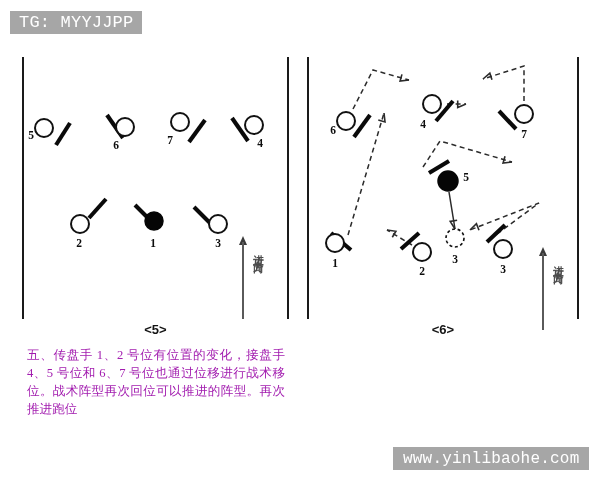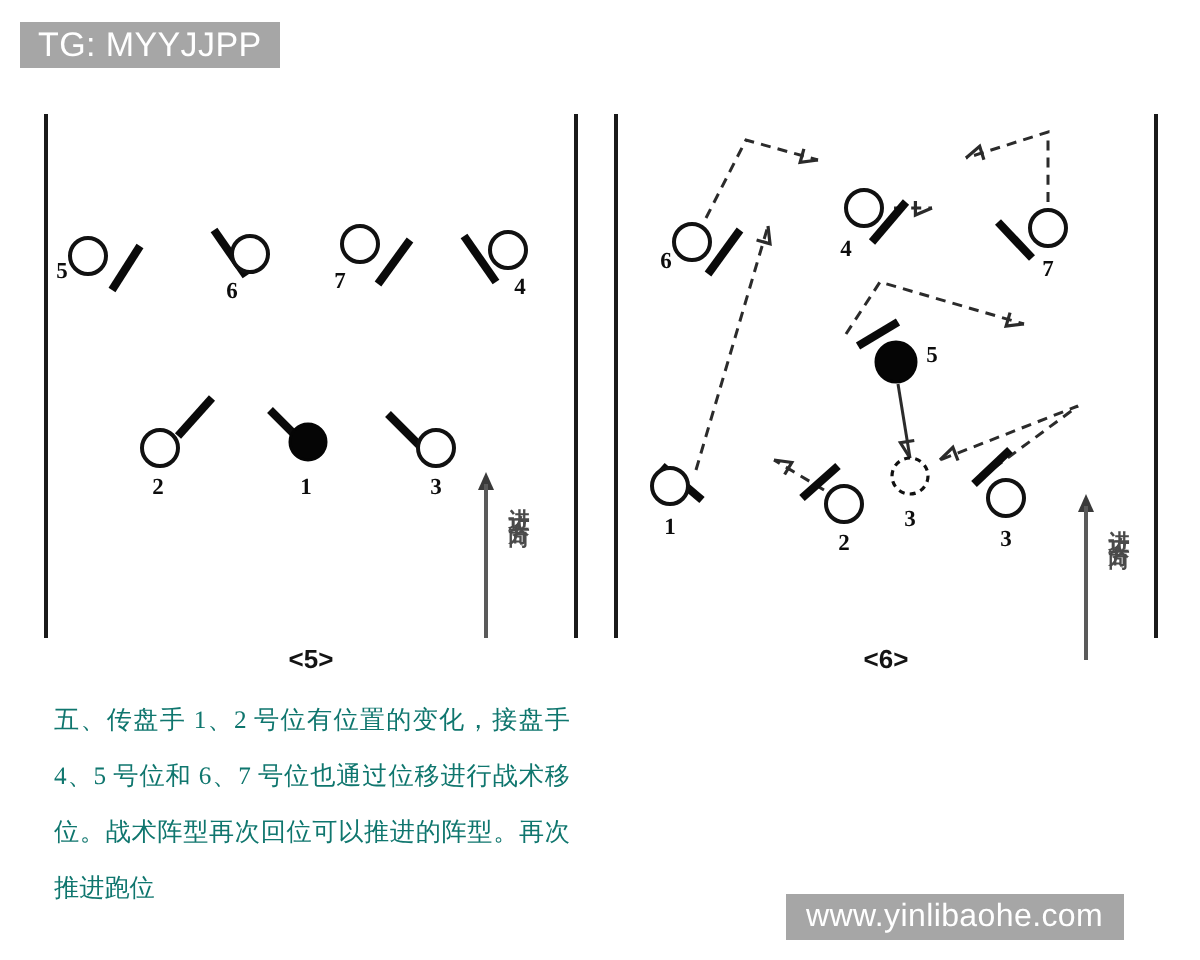--- a/index.html
+++ b/index.html
@@ -18,21 +18,21 @@
     position: absolute;
     left: 0; top: 0;
     width: 600px; height: 480px;
   }
 
   
   .watermark {
     position: absolute;
     background: #a6a6a6;
     color: #ffffff;
-    font-family: Liberation Sans, sans-serif;
+    font-family: Liberation Mono, monospace;
     font-weight: 400;
     white-space: nowrap;
     letter-spacing: 0.2px;
     line-height: 1;
     display: flex;
     align-items: center;
   }
   #wm-top {
     left: 10px; top: 11px;
     height: 23px;
@@ -82,22 +82,22 @@
     color: #141414;
     text-align: center;
   }
   #tag-left  { left: 22px;  width: 267px; }
   #tag-right { left: 307px; width: 272px; }
 
   .caption {
     position: absolute;
     top: 346px;
     font-size: 12.6px;
-    line-height: 28px;
-    color: #0f766e;
+    line-height: 18px;
+    color: #a21caf;
     text-align: justify;
     text-justify: inter-ideograph;
     font-family: "Liberation Serif", "DejaVu Serif", serif;
   }
   #caption-left  { left: 27px;  width: 258px; }
   #caption-right { left: 312px; width: 263px; }
 
   
   .attack-dir {
     position: absolute;

